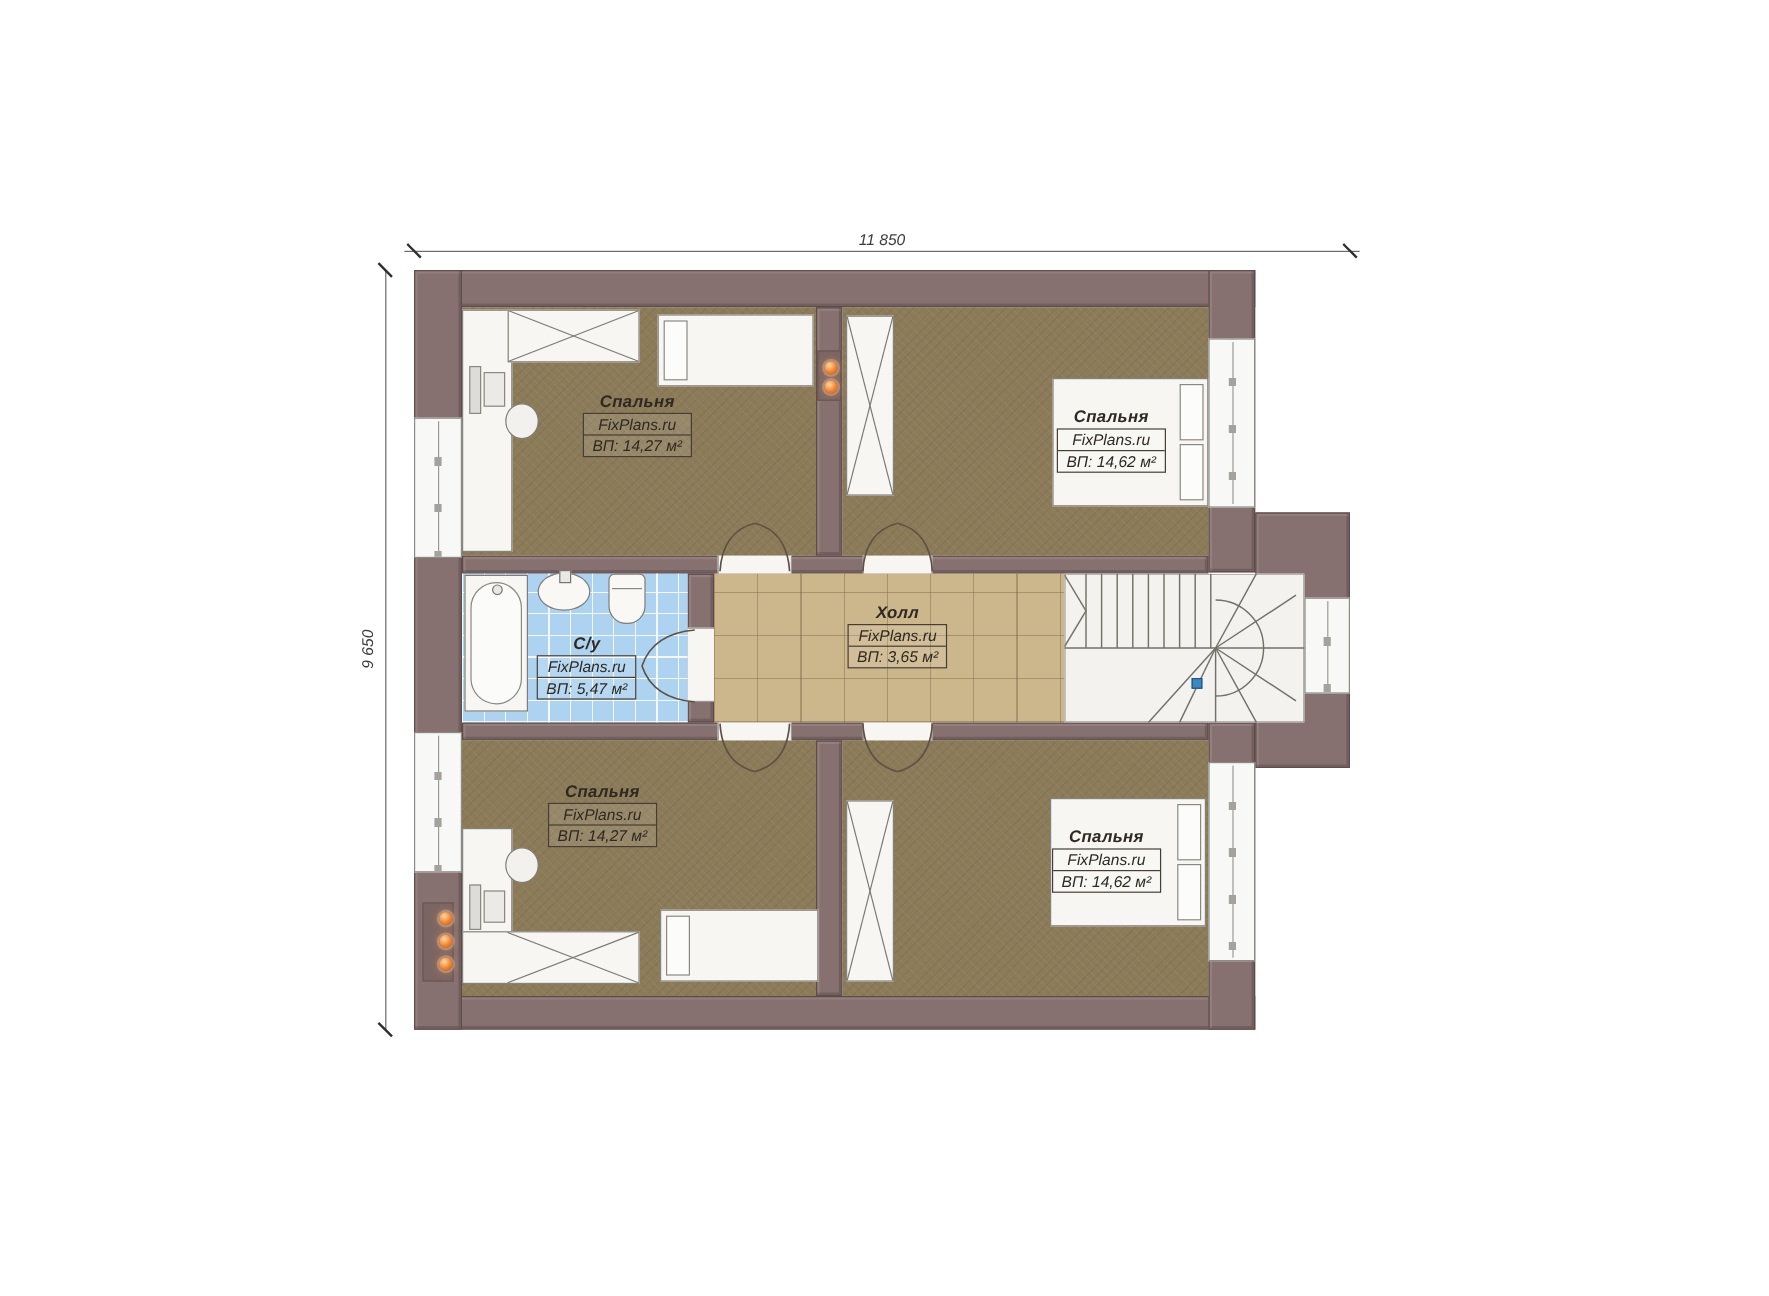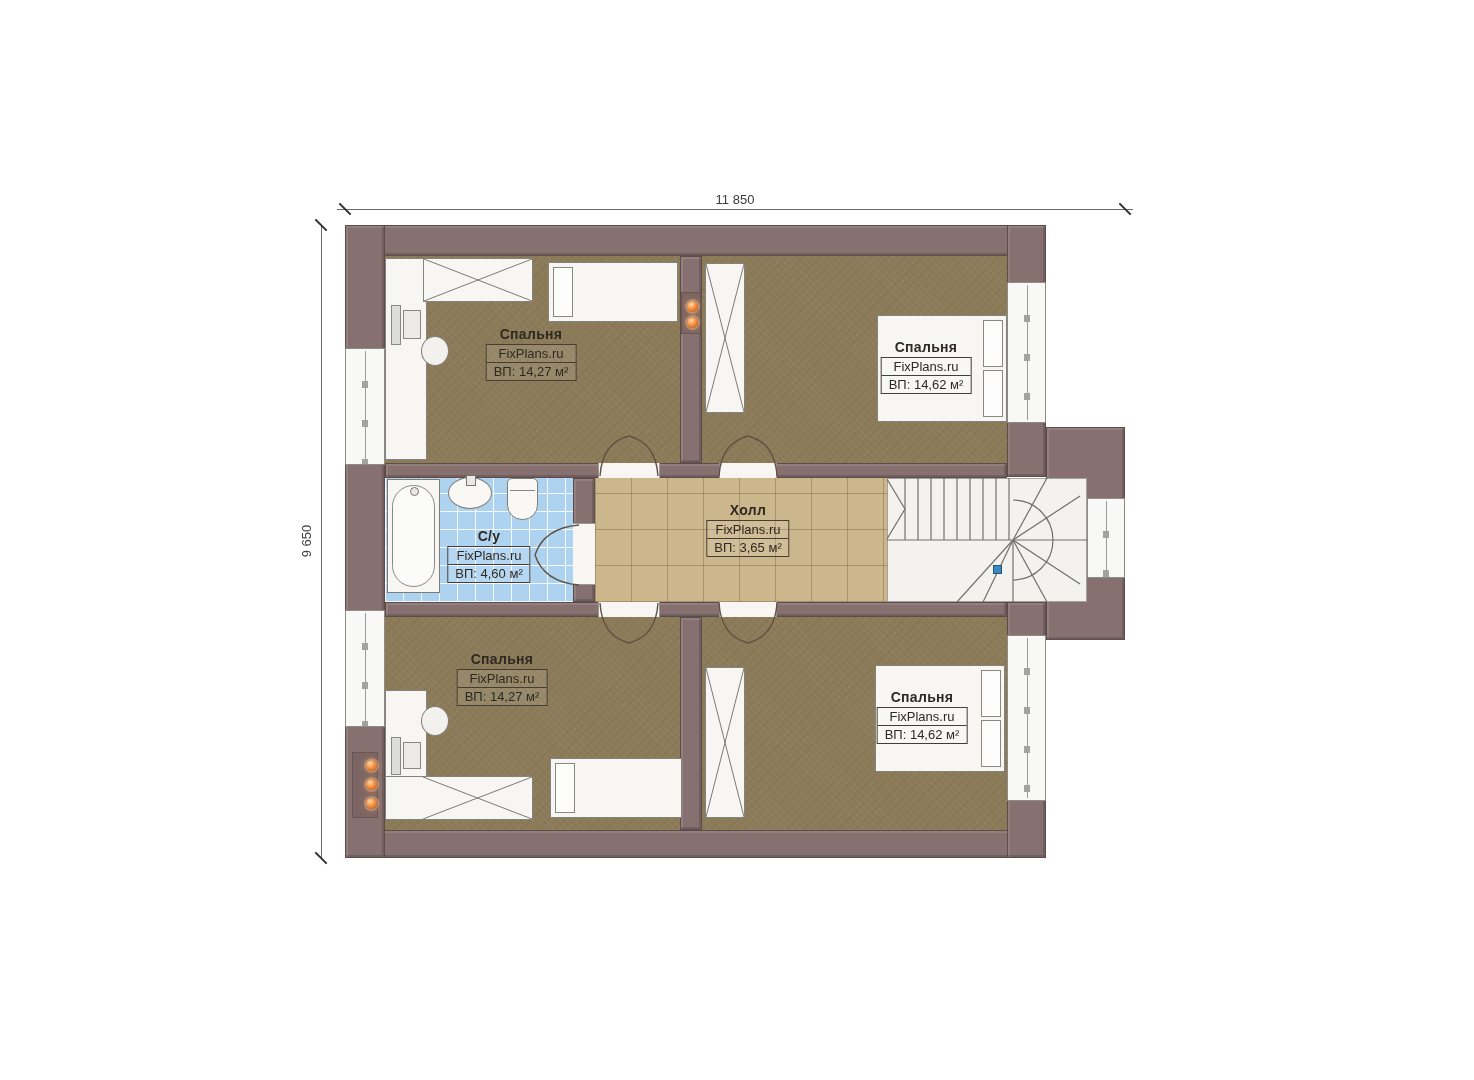--- a/index.html
+++ b/index.html
@@ -1,16 +1,16 @@
 <!DOCTYPE html>
 <html><head>
 <meta charset="utf-8">
 <style>
   html,body{margin:0;padding:0;background:#ffffff;font-family:"Liberation Sans",sans-serif;}
-  #canvas{position:relative;width:1474px;height:1080px;background:#ffffff;overflow:hidden;}
+  #canvas{position:relative;width:1474px;height:1080px;background:#ffffff;overflow:hidden;font-style:italic;}
   .abs{position:absolute;}
   
   .wall{position:absolute;background:#877170;border:1px solid #5e4c4b;box-sizing:border-box;
         box-shadow:inset 2px 2px 0 rgba(255,255,255,.10), inset -2px -2px 0 rgba(0,0,0,.16);}
   .wall-panel{position:absolute;background:#7b6564;border:1px solid #6a5554;box-sizing:border-box;}
   
   .floor{position:absolute;box-sizing:border-box;}
   .floor-bed{background:#8c7b59;
      background-image:repeating-linear-gradient(135deg, rgba(0,0,0,.05) 0 1px, transparent 1px 6px),
                       repeating-linear-gradient(45deg, rgba(255,255,255,.04) 0 1px, transparent 1px 5px);}
@@ -230,21 +230,21 @@
     <div class="rtable">
       <div class="rrow">FixPlans.ru</div>
       <div class="rrow">ВП: 14,62 м²</div>
     </div>
   </div>
 
   <div class="room-label" style="left:489px;top:528px;">
     <div class="rname">С/у</div>
     <div class="rtable">
       <div class="rrow">FixPlans.ru</div>
-      <div class="rrow">ВП: 4,60 м²</div>
+      <div class="rrow">ВП: 5,47 м²</div>
     </div>
   </div>
 
   <div class="room-label" style="left:748px;top:502px;">
     <div class="rname">Холл</div>
     <div class="rtable">
       <div class="rrow">FixPlans.ru</div>
       <div class="rrow">ВП: 3,65 м²</div>
     </div>
   </div>

